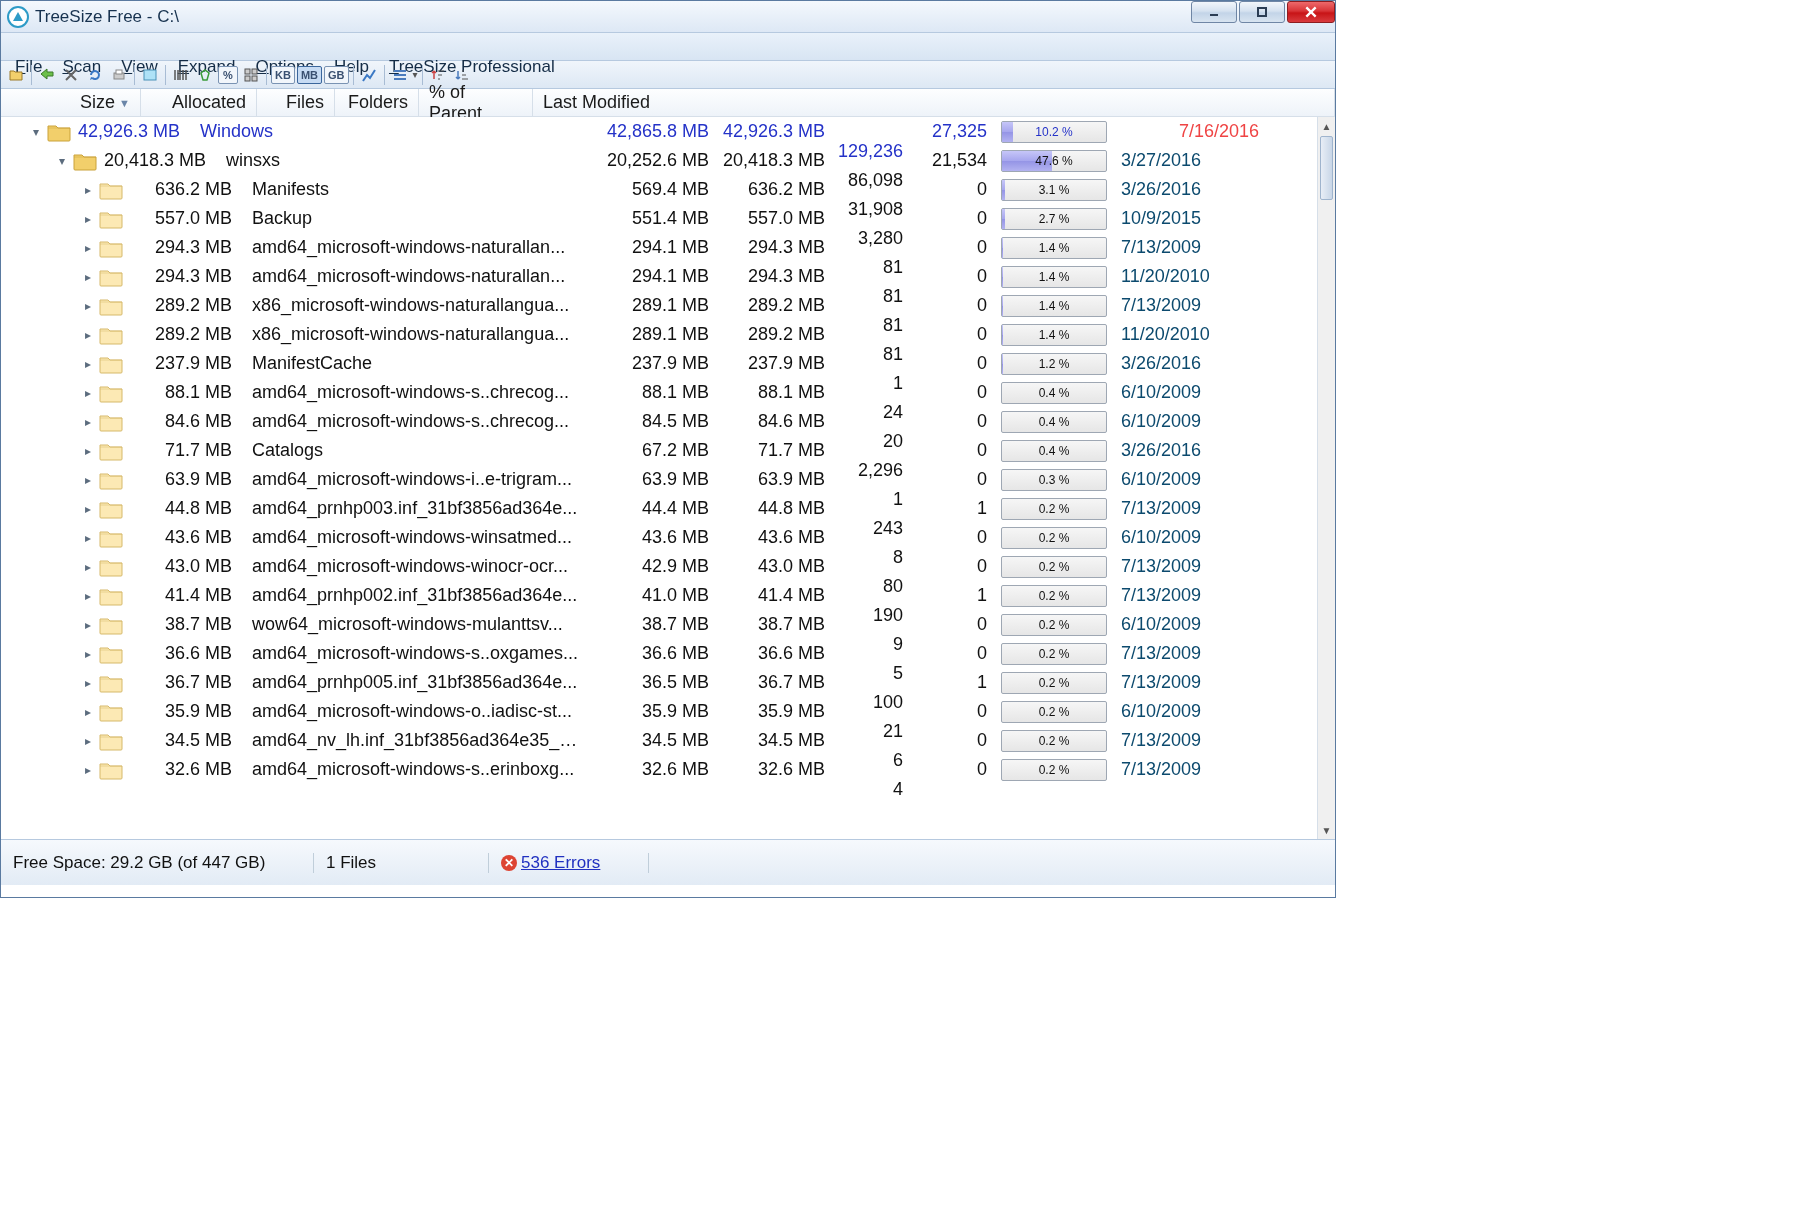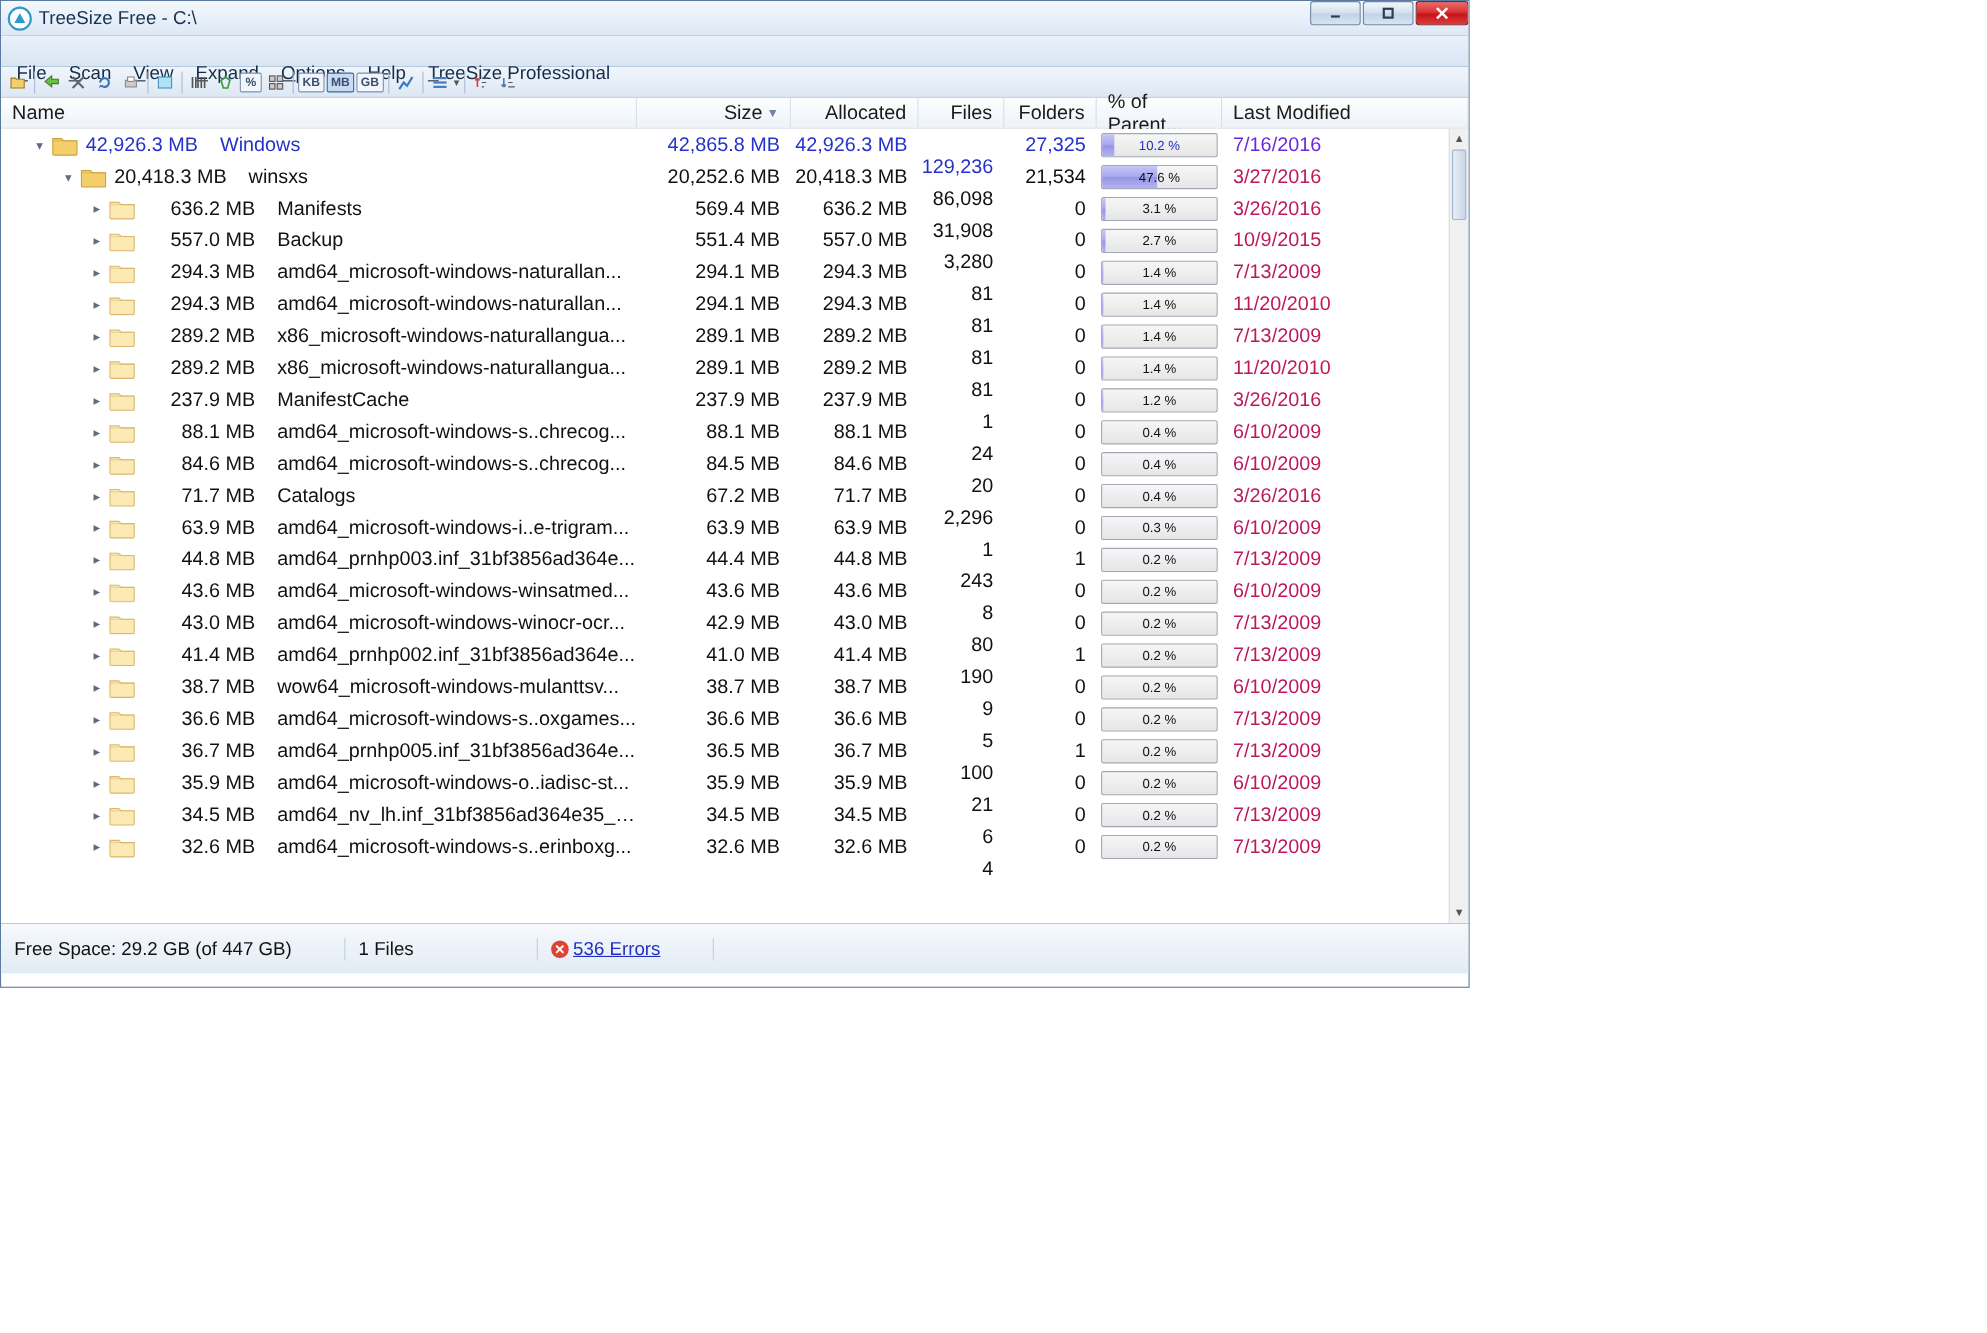--- a/index.html
+++ b/index.html
@@ -199,22 +199,22 @@
   overflow:hidden;
   text-overflow:ellipsis;
   white-space:nowrap;
   flex:1;
 }
 .row .csize { width:140px; text-align:right; padding-right:10px; }
 .row .calloc { width:116px; text-align:right; padding-right:10px; }
 .row .cfiles { width:78px; text-align:right; padding-right:10px;margin-top:40px; }
 .row .cfold { width:84px; text-align:right; padding-right:10px; }
 .row .cpct { width:114px; padding:2px 4px; }
-.row .cmod { flex:1; padding-left:10px; color:#be185d; }
-.row.blue .cmod { color:#6d28d9; }
+.row .cmod { flex:1; padding-left:10px; color:#0c4a6e; }
+.row.blue .cmod { color:#ef4444;text-align:center; }
 
 .pctbar {
   height:22px;
   border:1px solid #9ea7b3;
   border-radius:2px;
   background: linear-gradient(to bottom,#f6f6f6,#e6e6e6);
   position:relative;
   display:flex;
   align-items:center;
   justify-content:center;
@@ -416,21 +416,20 @@
       <svg viewBox="0 0 16 16">
         <path d="M4 4v8M4 12l-2-2M4 12l2-2" stroke="#4a7bbd" stroke-width="1.5" fill="none"></path>
         <path d="M8 4h2M8 8h4M8 12h6" stroke="#555"></path>
       </svg>
     </div>
 </div>
 
 <div class="treewrap">
 
   <div class="colhead">
-    <div class="col col-name">Name</div>
     <div class="col col-size">
       <span>Size</span>
       <span class="sort-ind">▼</span>
     </div>
     <div class="col col-alloc">Allocated</div>
     <div class="col col-files">Files</div>
     <div class="col col-fold">Folders</div>
     <div class="col col-pct">% of Parent...</div>
     <div class="col col-mod">Last Modified</div>
   </div>

